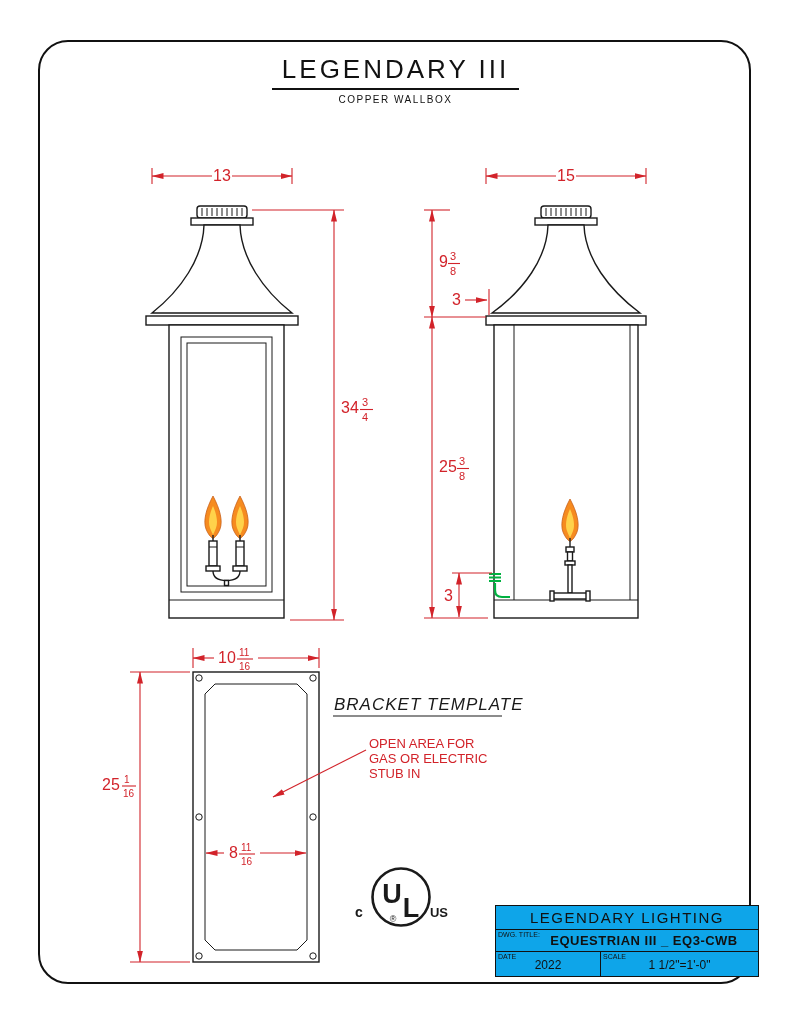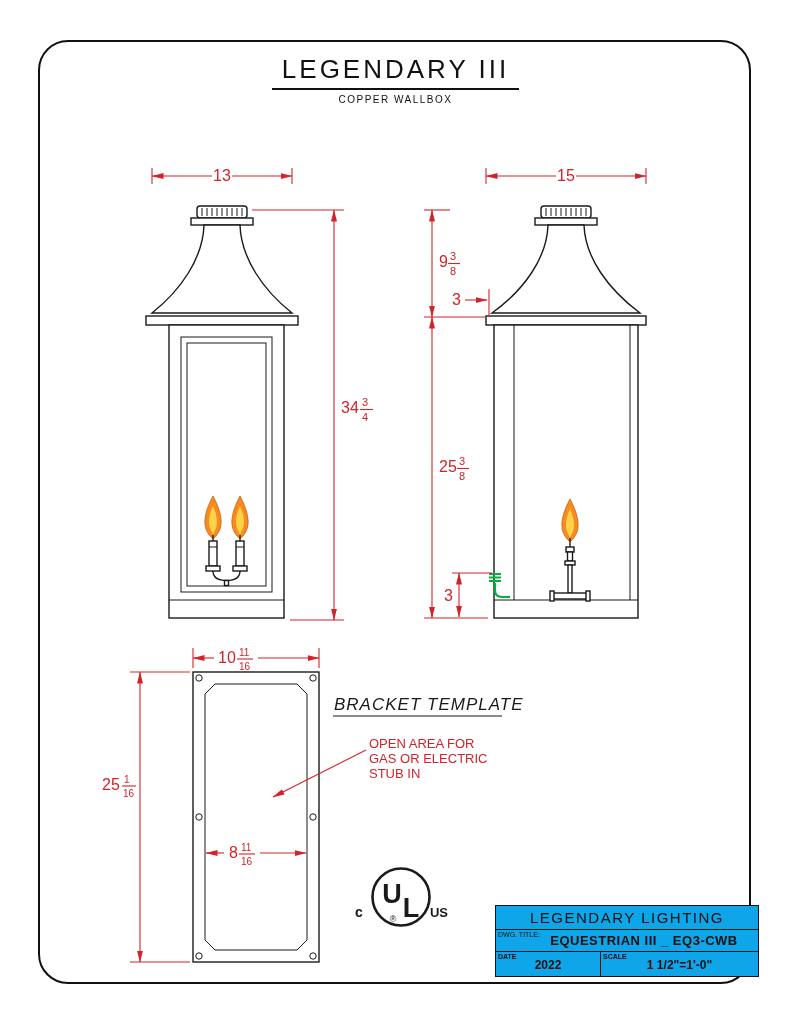--- a/index.html
+++ b/index.html
@@ -19,21 +19,21 @@
   .dimtext{fill:currentColor;stroke:none;font-size:16px;}
   .fr-num{fill:currentColor;stroke:none;font-size:11px;}
   .fr-num10{fill:currentColor;stroke:none;font-size:10px;}
   .note-text{fill:currentColor;stroke:none;font-size:13px;}
   
   .title-block{position:absolute;left:479px;top:905px;width:262px;border:1.6px solid #111;background:#0ea5e9;box-sizing:content-box;margin-left:16px;}
   .tb-company{height:23px;line-height:23px;text-align:center;font-size:15px;letter-spacing:1.5px;border-bottom:1.6px solid #111;}
   .tb-dwg{height:21px;border-bottom:1.6px solid #111;position:relative;text-align:center;}
   .tb-dwg .tb-value{font-size:13px;line-height:22px;letter-spacing:0.5px;padding-left:34px;display:block;font-weight:bold;}
   .tb-label{font-size:7px;position:absolute;top:1px;left:2px;letter-spacing:0;}
-  .tb-bottom{display:flex;height:24px;font-weight:bold;}
+  .tb-bottom{display:flex;height:24px;}
   .tb-cell{position:relative;text-align:center;}
   .tb-cell-value{font-size:12px;line-height:26px;display:block;}
   .tb-date{width:104px;border-right:1.6px solid #111;}
   .tb-scale{flex:1;}
 </style>
 </head>
 <body>
 
 <div class="page">
   <div class="page-border"></div>

